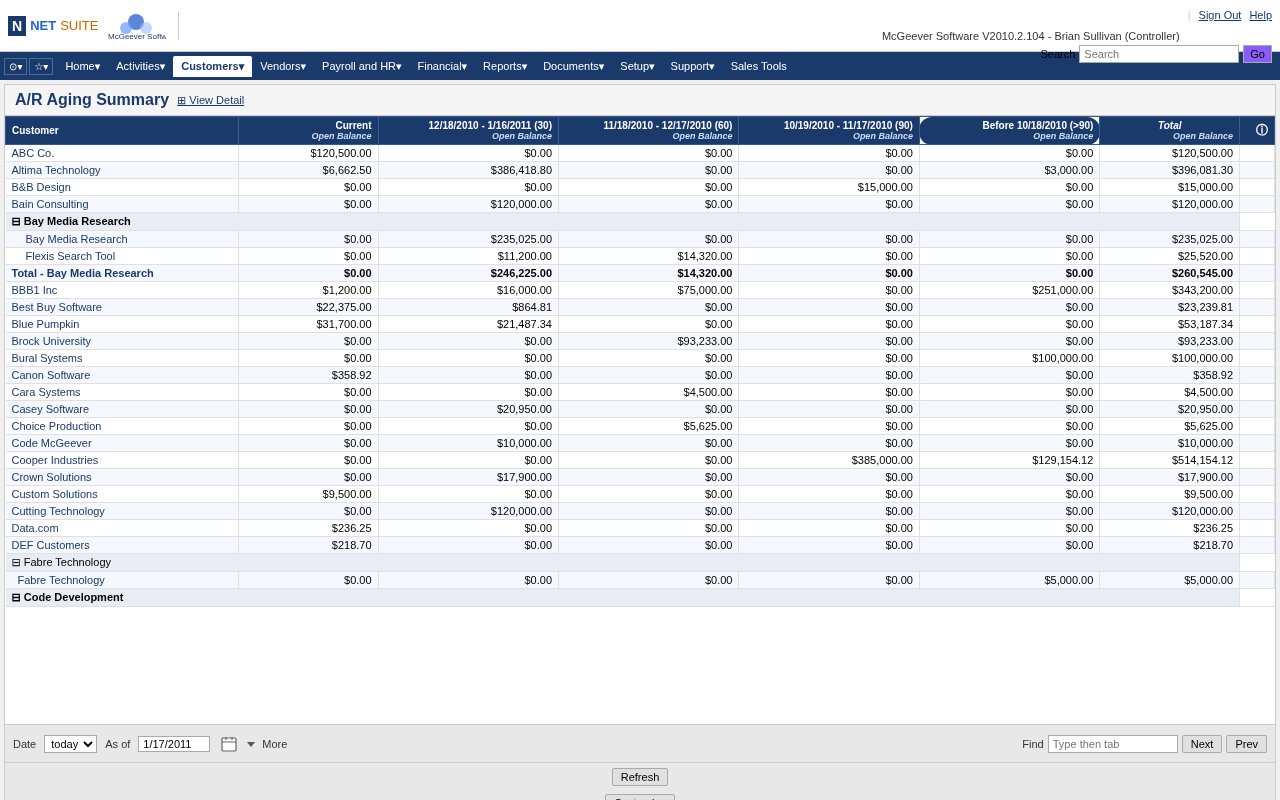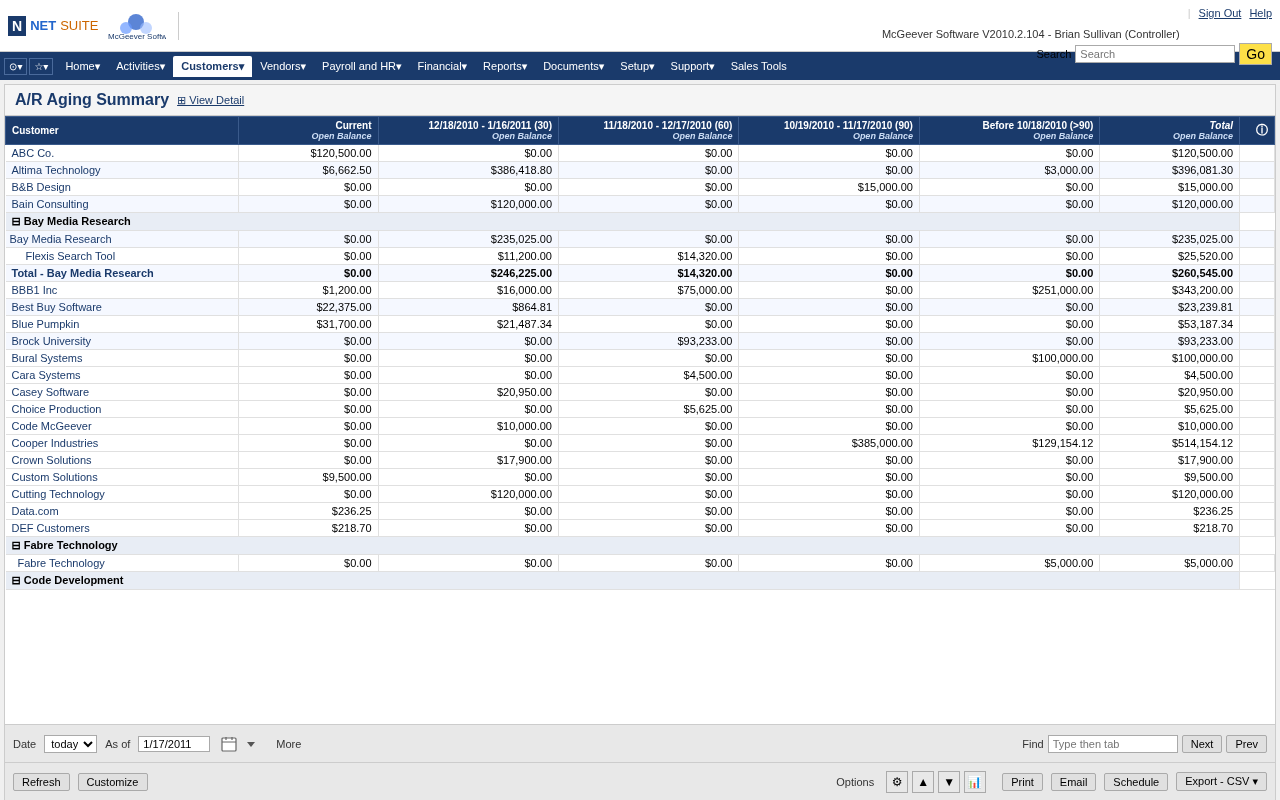--- a/index.html
+++ b/index.html
@@ -215,20 +215,21 @@
       height: 38px;
     }
     #bottom-bar2 {
       background: #e8e8e8;
       border-top: 1px solid #ccc;
       padding: 5px 8px;
       display: flex;
       align-items: center;
       gap: 8px;
       height: 38px;
+      flex-direction: column;
     }
     .bottom-label {
       font-size: 11px;
       color: #333;
     }
     .bottom-select {
       font-size: 11px;
       border: 1px solid #aaa;
       padding: 1px 2px;
       background: #fff;
@@ -257,21 +258,21 @@
     #find-input {
       border: 1px solid #aaa;
       padding: 2px 4px;
       width: 130px;
       font-size: 11px;
       color: #999;
     }
     .more-btn {
       display: flex;
       align-items: center;
-      gap: 20px;
+      gap: 6px;
       cursor: pointer;
       font-size: 11px;
       color: #333;
     }
     .more-btn svg { width: 10px; height: 10px; }
 
     
     #table-wrapper {
       position: relative;
       overflow: hidden;
@@ -337,21 +338,21 @@
   <div id="header-right">
     <div id="header-info">
       <span style="font-size:11px; color:#333;margin-top:41px;">McGeever Software V2010.2.104 - Brian Sullivan (Controller)</span>
       <span style="color:#ccc;">|</span>
       <span style="color:#1a3a6b; cursor:pointer; text-decoration:underline;">Sign Out</span>
       <span style="color:#1a3a6b; cursor:pointer; text-decoration:underline;">Help</span>
     </div>
     <div id="header-search">
       <label style="font-size:11px;">Search</label>
       <input id="search-input" type="text" style="border: 1px solid rgb(170, 170, 170); padding: 2px 4px; width: 160px; font-size: 11px;" placeholder="Search">
-      <button id="go-btn" style="background:#fde047; border:1px solid #aaa; padding:2px 6px; cursor:pointer; font-size:14px;">Go</button>
+      <button id="go-btn" style="background:#8b5cf6; border:1px solid #aaa; padding:2px 6px; cursor:pointer; font-size:11px;">Go</button>
     </div>
   </div>
 </div>
 
 <div id="navbar">
   <div class="nav-icons">
     <button class="nav-icon-btn">⊙▾</button>
     <button class="nav-icon-btn">☆▾</button>
   </div>
   <span class="nav-item">Home▾</span>
@@ -391,26 +392,26 @@
               <div class="col-header-sub">Open Balance</div>
             </th>
             <th style="width:155px;">
               <div class="col-header-top">11/18/2010 - 12/17/2010 (60)</div>
               <div class="col-header-sub">Open Balance</div>
             </th>
             <th style="width:155px;">
               <div class="col-header-top">10/19/2010 - 11/17/2010 (90)</div>
               <div class="col-header-sub">Open Balance</div>
             </th>
-            <th style="width:155px;">
+            <th style="width:155px;border-radius:13px;">
               <div class="col-header-top">Before 10/18/2010 (&gt;90)</div>
               <div class="col-header-sub">Open Balance</div>
             </th>
             <th style="width:120px;">
-              <div class="col-header-top" style="font-style:italic;">Total</div>
+              <div class="col-header-top" style="font-style:italic;text-align:center;">Total</div>
               <div class="col-header-sub">Open Balance</div>
             </th>
             <th style="width:30px;">
               <span style="font-size:12px;">ⓘ</span>
             </th>
           </tr>
         </thead>
         <tbody id="table-body">
         <tr style="background: rgb(255, 255, 255);">
               <td><a href="#" style="color: rgb(26, 58, 107); text-decoration: none;">ABC Co.</a></td>
@@ -449,21 +450,21 @@
               <td>$0.00</td>
               <td>$0.00</td>
               <td>$0.00</td>
               <td>$120,000.00</td>
               <td></td>
             </tr>
             <tr class="group-header">
               <td colspan="7" style="font-weight: bold;">⊟ Bay Media Research</td>
             </tr>
             <tr>
-              <td style="padding-left: 4px;"><a href="#" style="color: rgb(26, 58, 107); text-decoration: none;">Bay Media Research</a></td>
+              <td style="padding-left: 20px;"><a href="#" style="color: rgb(26, 58, 107); text-decoration: none;">Bay Media Research</a></td>
               <td>$0.00</td>
               <td>$235,025.00</td>
               <td>$0.00</td>
               <td>$0.00</td>
               <td>$0.00</td>
               <td>$235,025.00</td>
               <td></td>
             </tr>
             <tr style="background: rgb(255, 255, 255);">
               <td style="padding-left: 20px;"><a href="#" style="color: rgb(26, 58, 107); text-decoration: none;">Flexis Search Tool</a></td>
@@ -528,20 +529,30 @@
             <tr style="background: rgb(255, 255, 255);">
               <td><a href="#" style="color: rgb(26, 58, 107); text-decoration: none;">Bural Systems</a></td>
               <td>$0.00</td>
               <td>$0.00</td>
               <td>$0.00</td>
               <td>$0.00</td>
               <td>$100,000.00</td>
               <td>$100,000.00</td>
               <td></td>
             </tr>
+            <tr>
+              <td><a href="#" style="color: rgb(26, 58, 107); text-decoration: none;">Canon Software</a></td>
+              <td>$358.92</td>
+              <td>$0.00</td>
+              <td>$0.00</td>
+              <td>$0.00</td>
+              <td>$0.00</td>
+              <td>$358.92</td>
+              <td></td>
+            </tr>
             <tr style="background: rgb(255, 255, 255);">
               <td><a href="#" style="color: rgb(26, 58, 107); text-decoration: none;">Cara Systems</a></td>
               <td>$0.00</td>
               <td>$0.00</td>
               <td>$4,500.00</td>
               <td>$0.00</td>
               <td>$0.00</td>
               <td>$4,500.00</td>
               <td></td>
             </tr>
@@ -629,21 +640,21 @@
               <td><a href="#" style="color: rgb(26, 58, 107); text-decoration: none;">DEF Customers</a></td>
               <td>$218.70</td>
               <td>$0.00</td>
               <td>$0.00</td>
               <td>$0.00</td>
               <td>$0.00</td>
               <td>$218.70</td>
               <td></td>
             </tr>
             <tr class="group-header">
-              <td colspan="7" style="font-weight: bold;">⊟ Fabre Technology</td>
+              <td colspan="7" style="font-weight: normal;">⊟ Fabre Technology</td>
             </tr>
             <tr>
               <td style="padding-left: 12px;"><a href="#" style="color: rgb(26, 58, 107); text-decoration: none;">Fabre Technology</a></td>
               <td>$0.00</td>
               <td>$0.00</td>
               <td>$0.00</td>
               <td>$0.00</td>
               <td>$5,000.00</td>
               <td>$5,000.00</td>
               <td></td>

